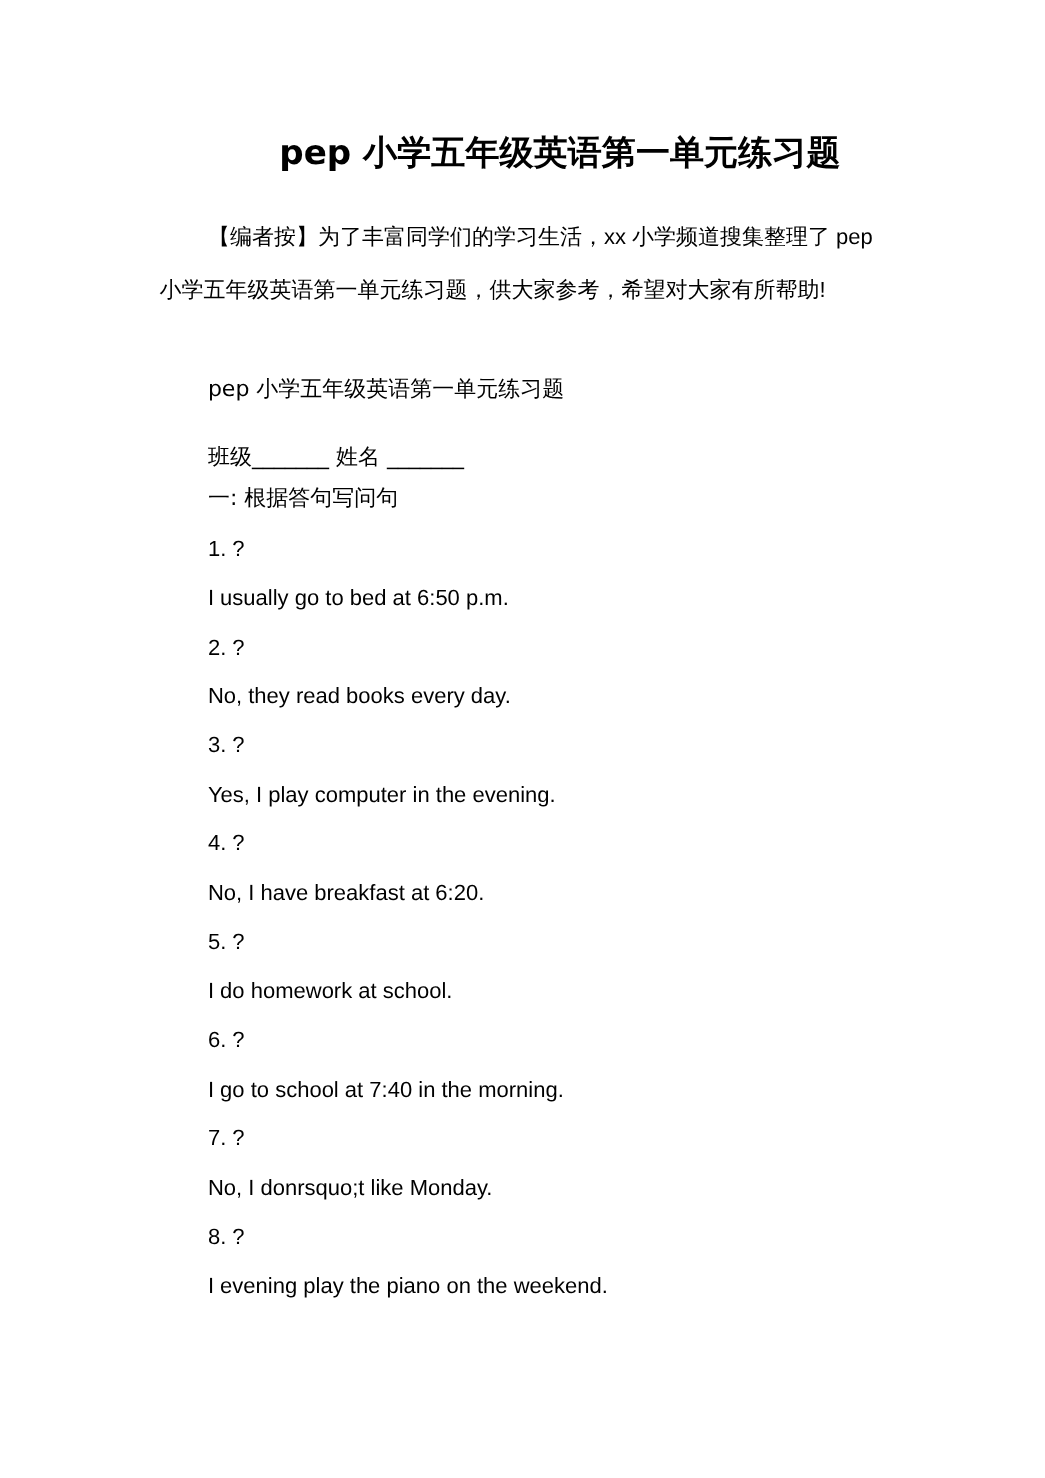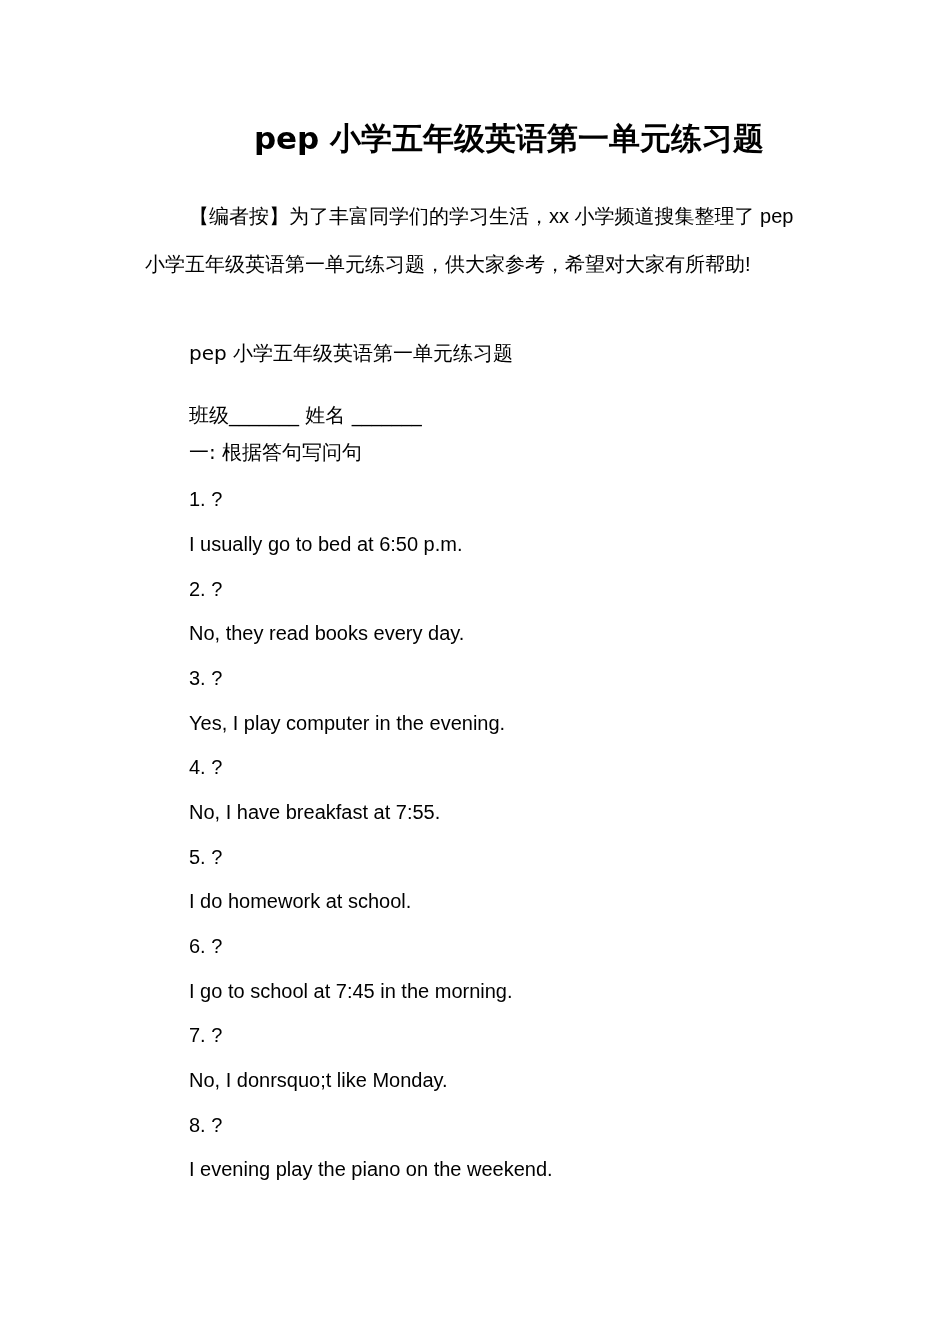--- a/index.html
+++ b/index.html
@@ -24,22 +24,22 @@
   <div class="line cjk" style="top:402px">班级_______ 姓名 _______</div>
   <div class="line cjk" style="top:439px">一: 根据答句写问句</div>
 
   <div class="line" style="top:488px">1. ?</div>
   <div class="line" style="top:533px">I usually go to bed at 6:50 p.m.</div>
   <div class="line" style="top:578px">2. ?</div>
   <div class="line" style="top:622px">No, they read books every day.</div>
   <div class="line" style="top:667px">3. ?</div>
   <div class="line" style="top:712px">Yes, I play computer in the evening.</div>
   <div class="line" style="top:756px">4. ?</div>
-  <div class="line" style="top:801px">No, I have breakfast at 7:55.</div>
+  <div class="line" style="top:801px">No, I have breakfast at 6:20.</div>
   <div class="line" style="top:846px">5. ?</div>
   <div class="line" style="top:890px">I do homework at school.</div>
   <div class="line" style="top:935px">6. ?</div>
-  <div class="line" style="top:980px">I go to school at 7:45 in the morning.</div>
+  <div class="line" style="top:980px">I go to school at 7:40 in the morning.</div>
   <div class="line" style="top:1024px">7. ?</div>
   <div class="line" style="top:1069px">No, I donrsquo;t like Monday.</div>
   <div class="line" style="top:1114px">8. ?</div>
   <div class="line" style="top:1158px">I evening play the piano on the weekend.</div>
 </div>
 
 </body></html>

